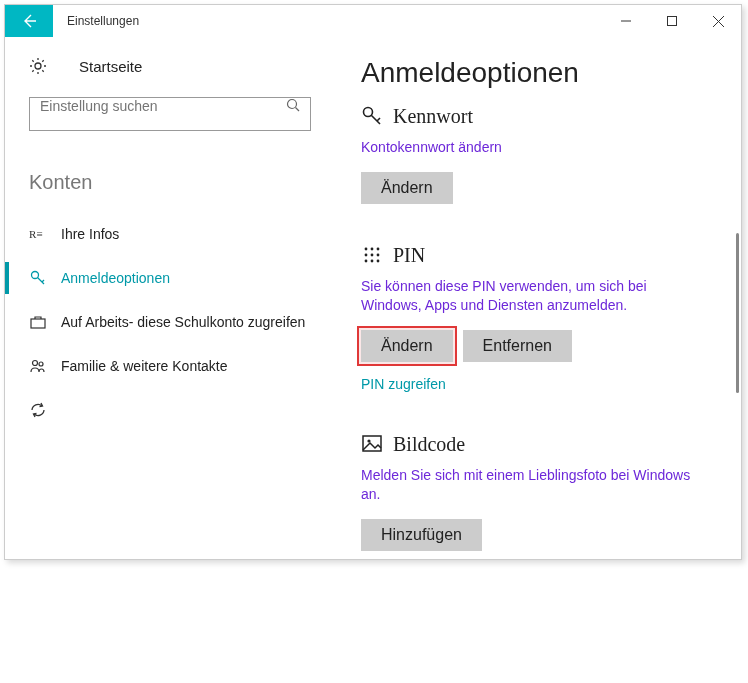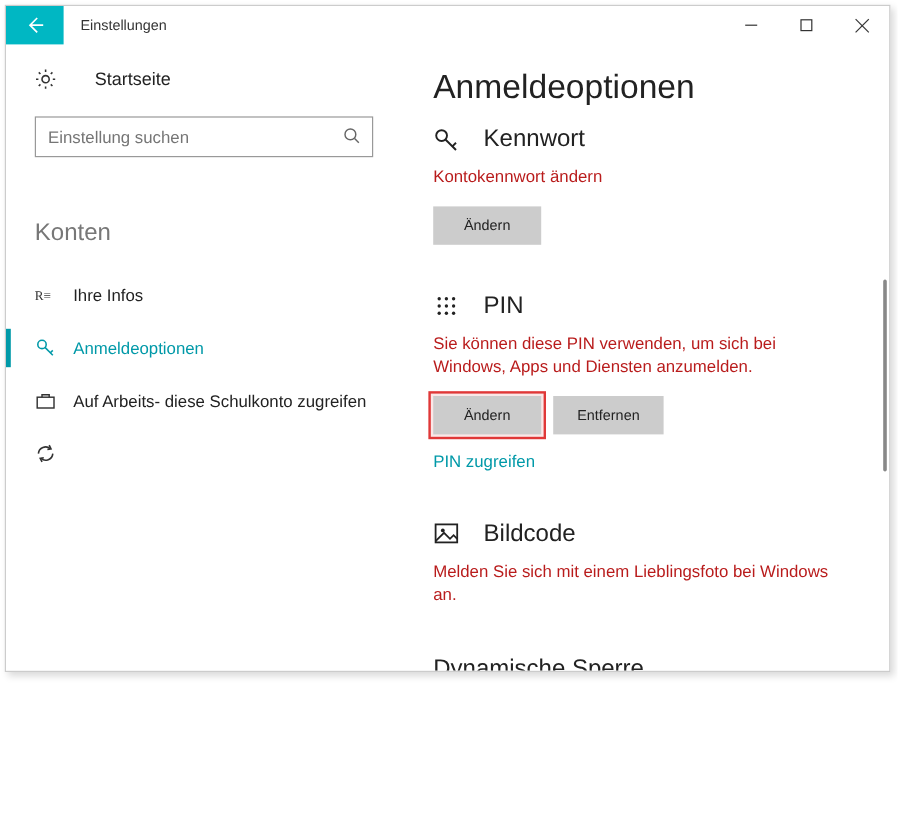--- a/index.html
+++ b/index.html
@@ -67,23 +67,23 @@
     align-items: center;
     gap: 32px;
     margin-bottom: 22px;
     font-size: 15px;
     color: #222;
   }
   .search-box {
     border: 1px solid #999;
     height: 34px;
     display: flex;
-    align-items: center;
+    align-items: flex-start;
     padding: 0 10px;
-    margin-bottom: 52px;
+    margin-bottom: 40px;
   }
   .search-input {
     flex: 1;
     border: none;
     outline: none;
     font-size: 14px;
     color: #666;
     font-family: inherit;
   }
   .search-icon { color: #666; font-size: 14px; }
@@ -128,43 +128,43 @@
   }
   .page-title {
     font-size: 28px;
     font-weight: 300;
     color: #222;
     margin-bottom: 16px;
   }
   .option-block { margin-bottom: 40px; }
   .option-head {
     display: flex;
-    align-items: center;
-    gap: 20px;
+    gap: 10px;
     margin-bottom: 10px;
+    font-family: Liberation Serif, serif;
   }
   .option-title {
     font-size: 20px;
     font-weight: 400;
     color: #222;
   }
   .option-icon { width: 22px; height: 22px; }
   .option-desc {
     font-size: 14px;
-    color: #b91c1c;
+    color: #6d28d9;
     margin-bottom: 14px;
     line-height: 1.4;
   }
   .btn-row { display: flex; gap: 10px; }
   .btn {
     background: #ccc;
     border: none;
     height: 32px;
     padding: 0 20px;
-    font-size: 12px;
+    font-size: 16px;
     font-family: inherit;
     color: #222;
     min-width: 90px;
   }
   .btn.highlight {
     outline: 2px solid #e03838;
     outline-offset: 2px;
     box-shadow: 0 0 0 4px rgba(224,56,56,0.12);
   }
   .link {
@@ -265,20 +265,30 @@
       <div class="nav-item">
         <span class="nav-icon">
           <svg width="18" height="18" viewBox="0 0 18 18">
               <rect x="2" y="6" width="14" height="9" stroke="#333" stroke-width="1.2" fill="none"></rect>
               <path d="M6 6V4h6v2" stroke="#333" stroke-width="1.2" fill="none"></path>
             </svg>
         </span>
         <span>Auf Arbeits- diese Schulkonto zugreifen</span>
       </div>
 
+      <div class="nav-item">
+        <span class="nav-icon">
+          <svg width="18" height="18" viewBox="0 0 18 18">
+              <circle cx="6" cy="6" r="2.5" stroke="#333" stroke-width="1.2" fill="none"></circle>
+              <circle cx="12" cy="7" r="2" stroke="#333" stroke-width="1.2" fill="none"></circle>
+              <path d="M2 15c0-3 2-4 4-4s4 1 4 4M10 15c0-2 1-3 2.5-3s2.5 1 2.5 3" stroke="#333" stroke-width="1.2" fill="none"></path>
+            </svg>
+        </span>
+        <span>Familie &amp; weitere Kontakte</span>
+      </div>
 
       <div class="nav-item">
         <span class="nav-icon">
           <svg width="18" height="18" viewBox="0 0 18 18">
               <path d="M3 9a6 6 0 0 1 10-4M15 9a6 6 0 0 1-10 4" stroke="#333" stroke-width="1.3" fill="none"></path>
               <polyline points="12,2 13.5,5 10.5,5.5" stroke="#333" stroke-width="1.3" fill="none"></polyline>
               <polyline points="6,16 4.5,13 7.5,12.5" stroke="#333" stroke-width="1.3" fill="none"></polyline>
             </svg>
         </span>
       </div>
@@ -334,20 +344,23 @@
           <span class="option-icon">
             <svg width="22" height="22" viewBox="0 0 22 22">
                 <rect x="2" y="3" width="18" height="15" stroke="#222" stroke-width="1.5" fill="none"></rect>
                 <circle cx="8" cy="8" r="1.6" fill="#222"></circle>
                 <polyline points="2,17 9,10 14,15 17,12 20,15" stroke="#222" stroke-width="1.5" fill="none"></polyline>
               </svg>
           </span>
           <span class="option-title">Bildcode</span>
         </div>
         <div class="option-desc">Melden Sie sich mit einem Lieblingsfoto bei Windows an.</div>
+        <div class="btn-row">
+          <button class="btn">Hinzufügen</button>
+        </div>
       </div>
 
       <div class="option-block">
         <div class="option-head">
           <span class="option-title">Dynamische Sperre</span>
         </div>
       </div>
     </div>
   </div>
 

